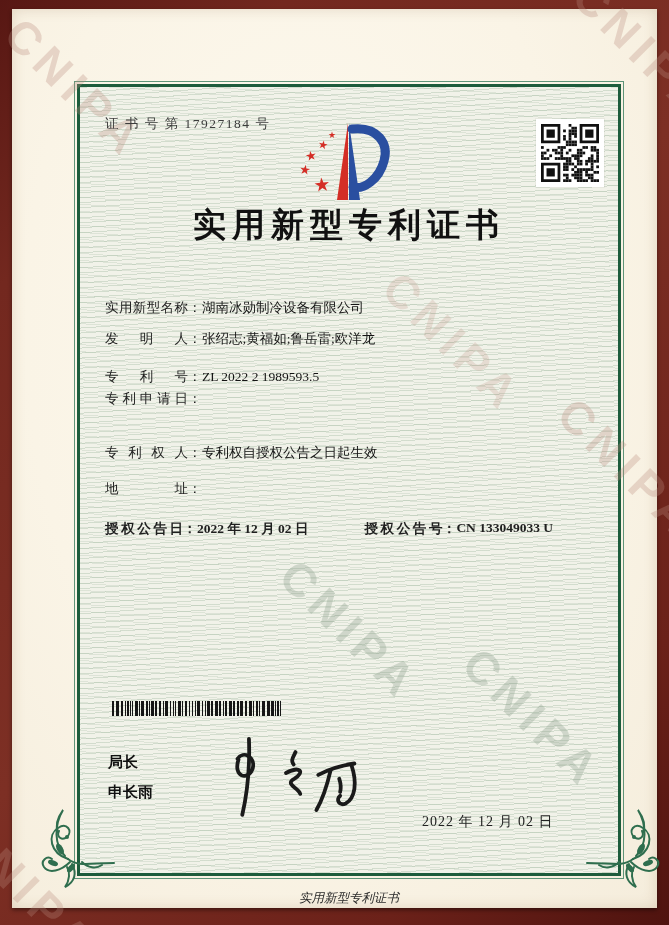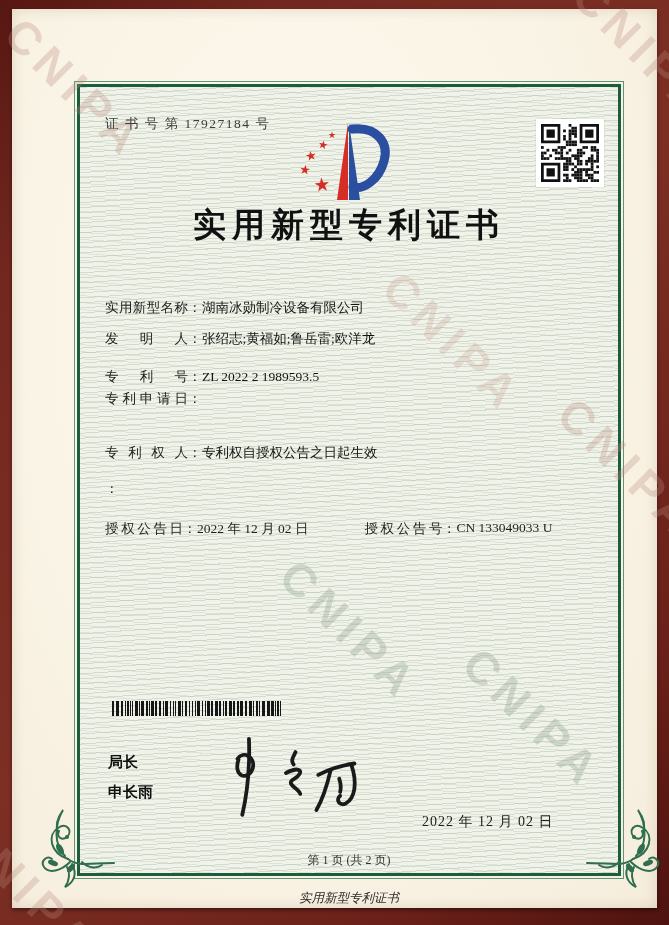--- a/index.html
+++ b/index.html
@@ -44,21 +44,21 @@
   }
   .title{
     position:absolute;left:62px;width:550px;top:194px;text-align:center;
     font-size:33px;font-weight:bold;letter-spacing:6px;color:#111;
   }
   .frow{position:absolute;left:93px;width:480px;display:flex;font-size:13.5px;line-height:21px;}
   .f-label{display:inline-block;width:83px;flex:0 0 83px;text-align:justify;text-align-last:justify;color:#1f1f1f;}
   .f-colon{flex:0 0 14px;}
   .f-value{flex:1;color:#141414;}
   .grant-row{position:absolute;left:93px;top:511px;width:500px;display:flex;font-size:13.5px;}
-  .grant-cell{display:flex;}
+  .grant-cell{display:flex;font-weight:bold;}
   .grant-cell .f-label{width:78px;flex:0 0 78px;}
   .grant-gap{width:56px;}
   .paras{position:absolute;left:90px;top:538px;width:500px;font-size:13.2px;line-height:1.78;font-style:italic;color:#1c1c1c;}
   .paras p{margin:0;text-indent:2em;}
   .barcode{position:absolute;left:100px;top:692px;width:176px;height:15px;display:flex;align-items:stretch;}
   .barcode i{display:block;background:#161616;}
   .barcode s{display:block;}
   .signer-title{position:absolute;left:96px;top:744px;font-size:15px;font-weight:bold;font-family:"Liberation Sans","DejaVu Sans",sans-serif;color:#111;}
   .signer-name{position:absolute;left:96px;top:774px;font-size:15px;font-weight:bold;font-family:"Liberation Sans","DejaVu Sans",sans-serif;color:#111;}
   .signature{position:absolute;left:198px;top:720px;width:152px;height:88px;}
@@ -308,20 +308,21 @@
       <div class="frow" style="top:379px;">
         <span class="f-label">专利申请日</span>
           <span class="f-colon">：</span>
       </div>
       <div class="frow" style="top:433px;">
         <span class="f-label">专利权人</span>
           <span class="f-colon">：</span>
           <span class="f-value">专利权自授权公告之日起生效</span>
       </div>
       <div class="frow" style="top:469px;">
+        <span class="f-label">地址</span>
           <span class="f-colon">：</span>
       </div>
 
       <div class="grant-row">
         <span class="grant-cell">
           <span class="f-label">授权公告日</span>
             <span class="f-colon">：</span>
             <span>2022 年 12 月 02 日</span>
         </span>
         <span class="grant-gap"></span>
@@ -449,18 +450,17 @@
           <path d="M80,46 C95,38 100,45 89,52 C78,58 93,61 95,68"></path>
           <path d="M114,48 C125,42 138,38 152,36"></path>
           <path d="M127,43 C123,60 119,73 112,85"></path>
           <path d="M149,38 C155,56 153,72 143,78 C136,81 132,74 137,70"></path>
           <path d="M136,52 C138,58 138,62 137,66"></path>
         </g>
       </svg>
 
       <div class="issue-date">2022 年 12 月 02 日</div>
 
-      <div class="page-info">第 1 页 (共 2 页)</div>
 
       <div class="footer-note">实用新型专利证书</div>
     </div>
   </div>
 </div>
 
 </body></html>

